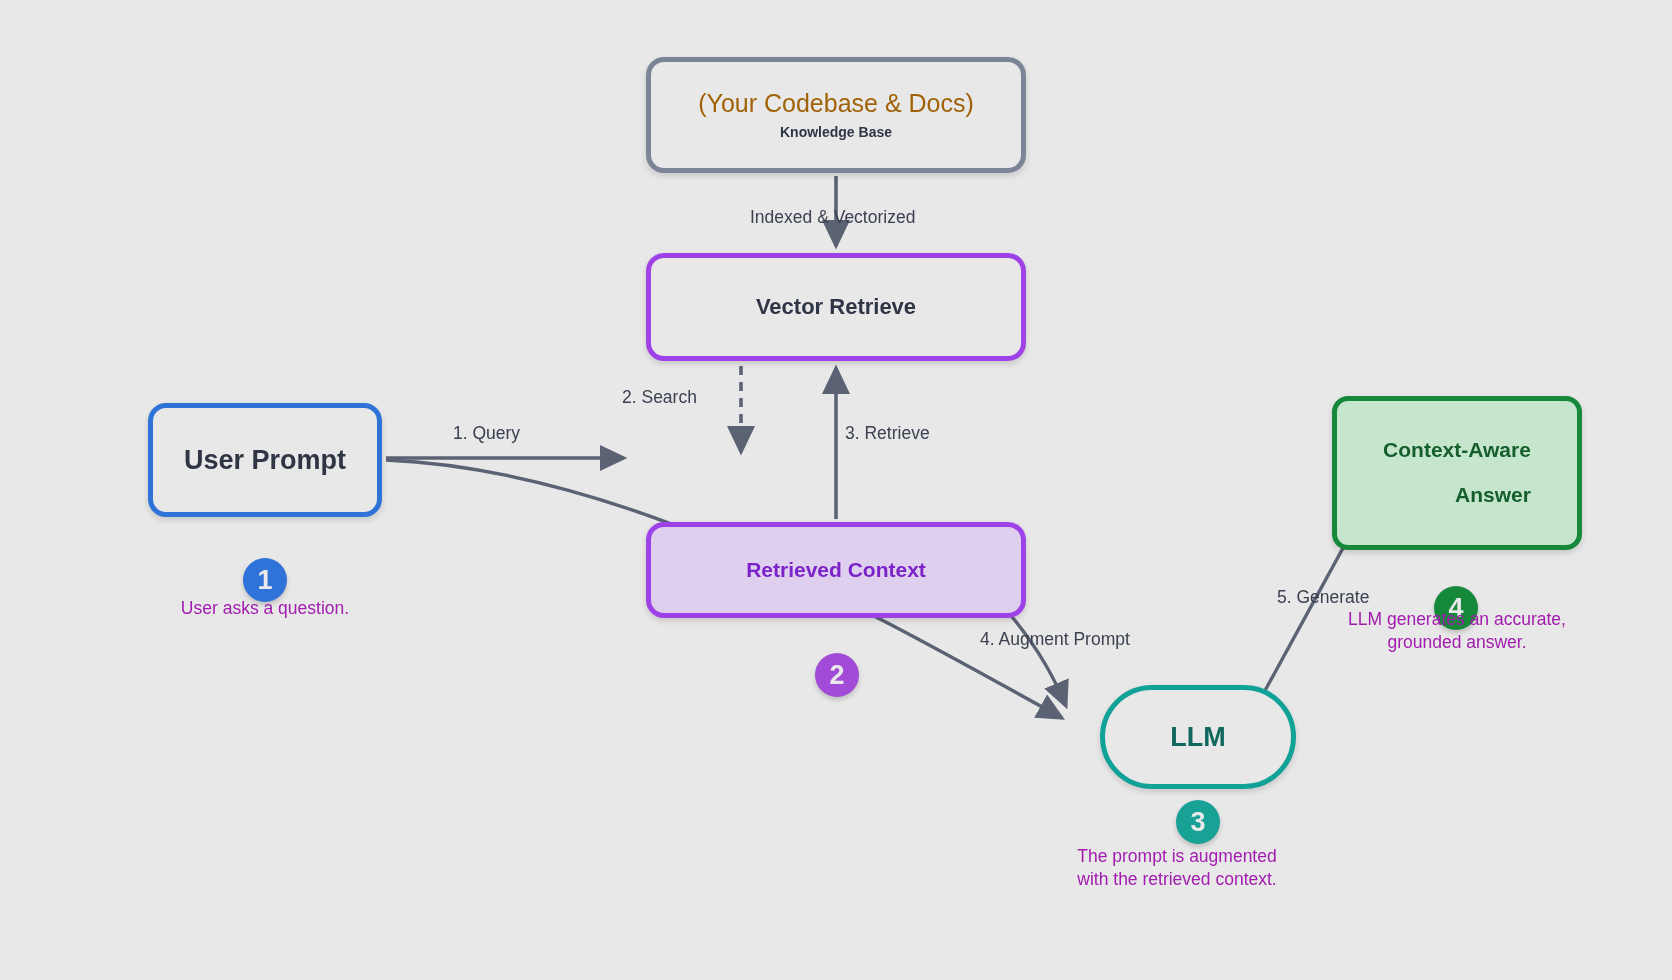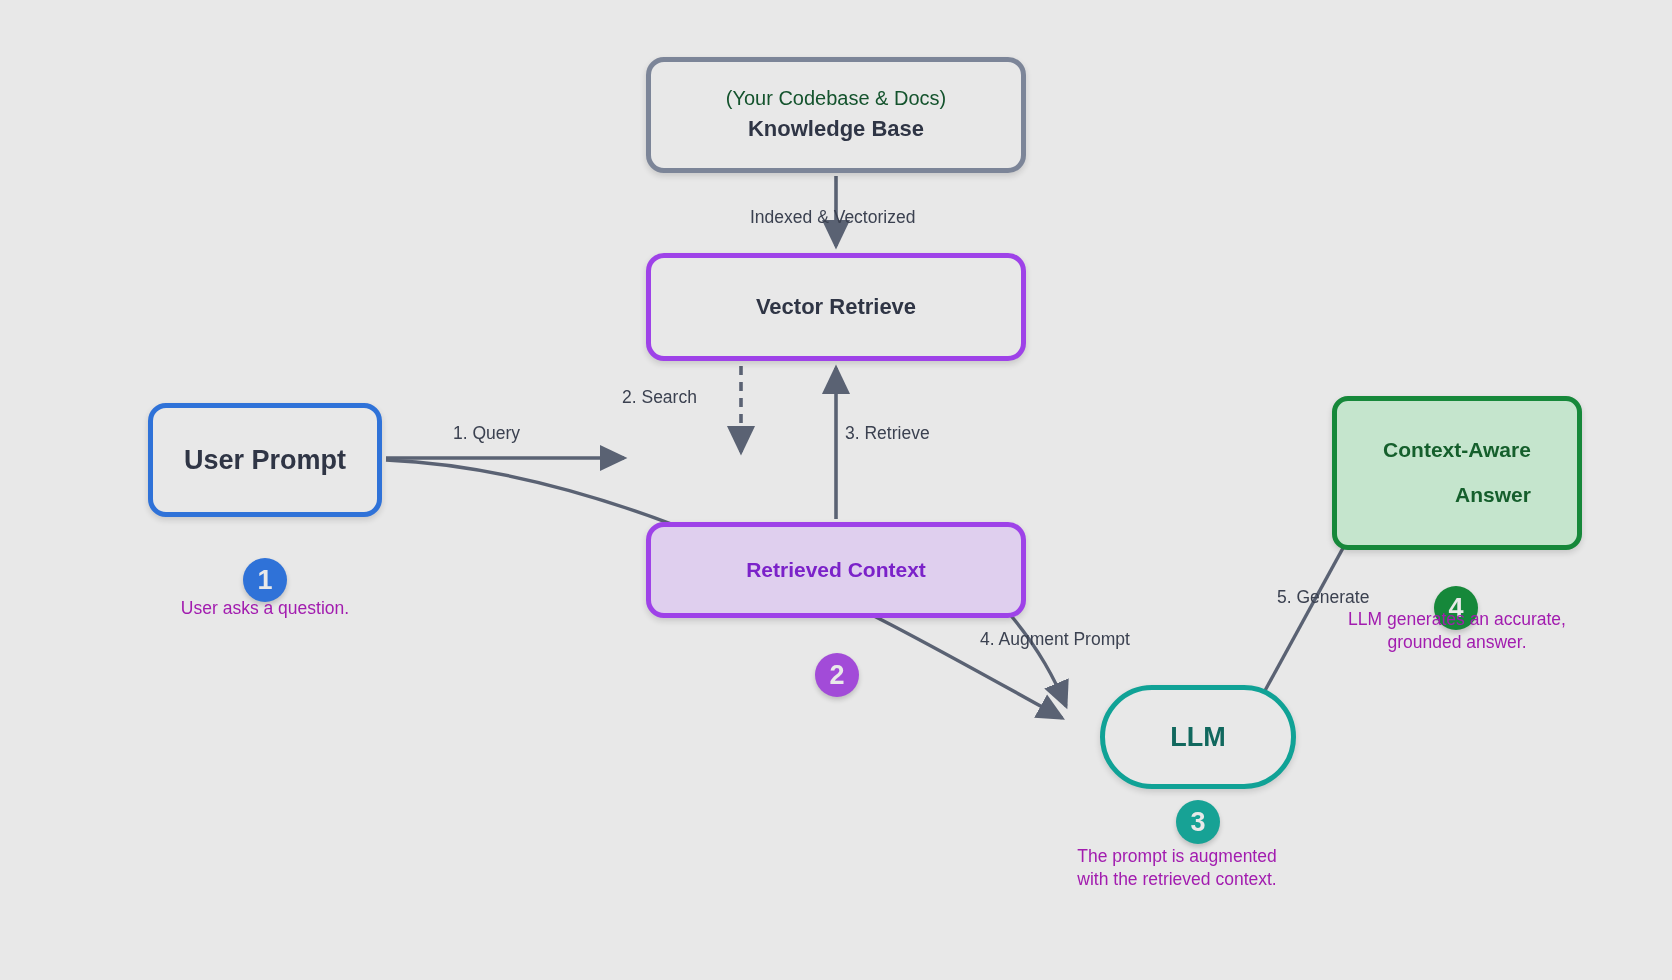--- a/index.html
+++ b/index.html
@@ -39,22 +39,22 @@
     font-weight: normal;
     line-height: 1.25;
   }
 
   
   #node-kb {
     left: 646px; top: 57px; width: 380px; height: 116px;
     border-width: 5px; border-color: #7c8598; border-radius: 18px;
     background: #e8e8e8;
   }
-  #node-kb .sub { font-size: 20px; color: #14532d; margin-bottom: 4px; }
-  #node-kb .title { font-size: 22px; color: #2f3545; }
+  #node-kb .sub { font-size: 25px; color: #a16207; margin-bottom: 4px; }
+  #node-kb .title { font-size: 14px; color: #2f3545; }
 
   
   #node-vdb {
     left: 646px; top: 253px; width: 380px; height: 108px;
     border-width: 5px; border-color: #9e42e8; border-radius: 18px;
     background: #e8e8e8;
   }
   #node-vdb .title { font-size: 22px; color: #2f3545; }
 
   

